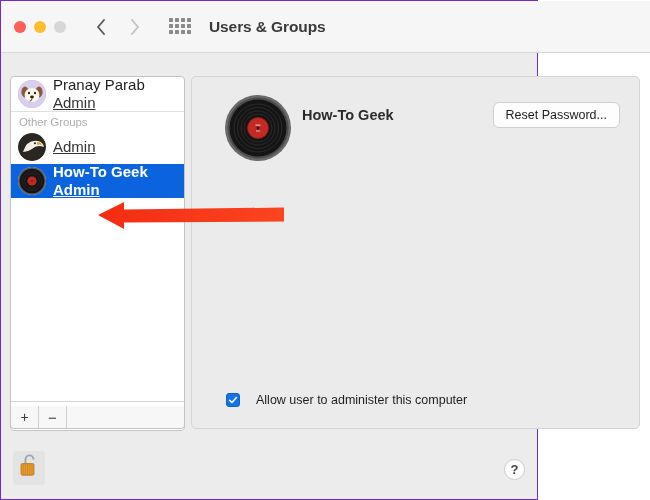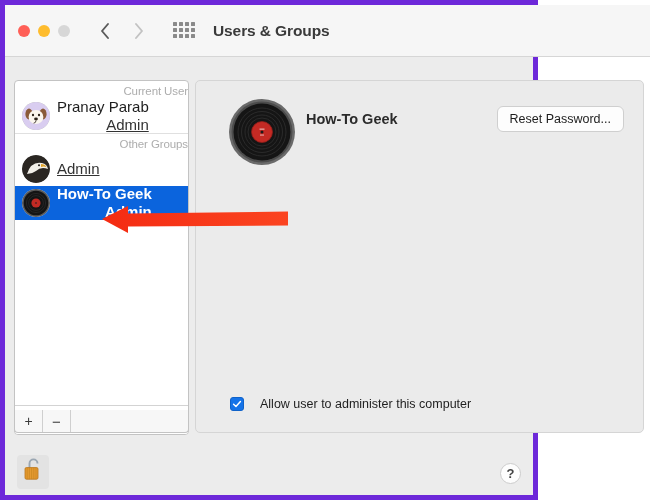--- a/index.html
+++ b/index.html
@@ -6,22 +6,21 @@
   html, body {
     width: 650px; height: 500px;
     font-family: "Liberation Sans", sans-serif;
     background: #ffffff;
     overflow: hidden;
   }
   #app {
     position: relative;
     width: 538px; height: 500px;
     background: #ececec;
-    border: 5px solid #6d28d9;
-    text-align: right;
+    border: 1px solid #6d28d9;
   }
 
   
   .toolbar {
     position: absolute; left: 0; top: 0;
     width: 650px; height: 52px;
     background: #f6f6f6;
     border-bottom: 1px solid #d6d6d6;
     display: flex; align-items: center;
   }
@@ -223,21 +222,20 @@
         <i></i>
     </div>
 
     <div class="winTitle">Users &amp; Groups</div>
 
   </div>
 
   <div class="sidebar">
     <div class="userlist">
 
-      <div class="secthead">Current User</div>
 
       <div class="urow">
         <span class="uav">
           <svg viewBox="0 0 28 28" width="28" height="28">
             <circle cx="14" cy="14" r="14" fill="#d9cdf0"></circle>
             <ellipse cx="7" cy="12" rx="3.6" ry="5.4" fill="#8a5a38"></ellipse>
             <ellipse cx="21" cy="12" rx="3.6" ry="5.4" fill="#8a5a38"></ellipse>
             <ellipse cx="14" cy="15" rx="7.4" ry="7" fill="#fbf6ee"></ellipse>
             <ellipse cx="11" cy="13" rx="1.1" ry="1.3" fill="#2b2119"></ellipse>
             <ellipse cx="17" cy="13" rx="1.1" ry="1.3" fill="#2b2119"></ellipse>

